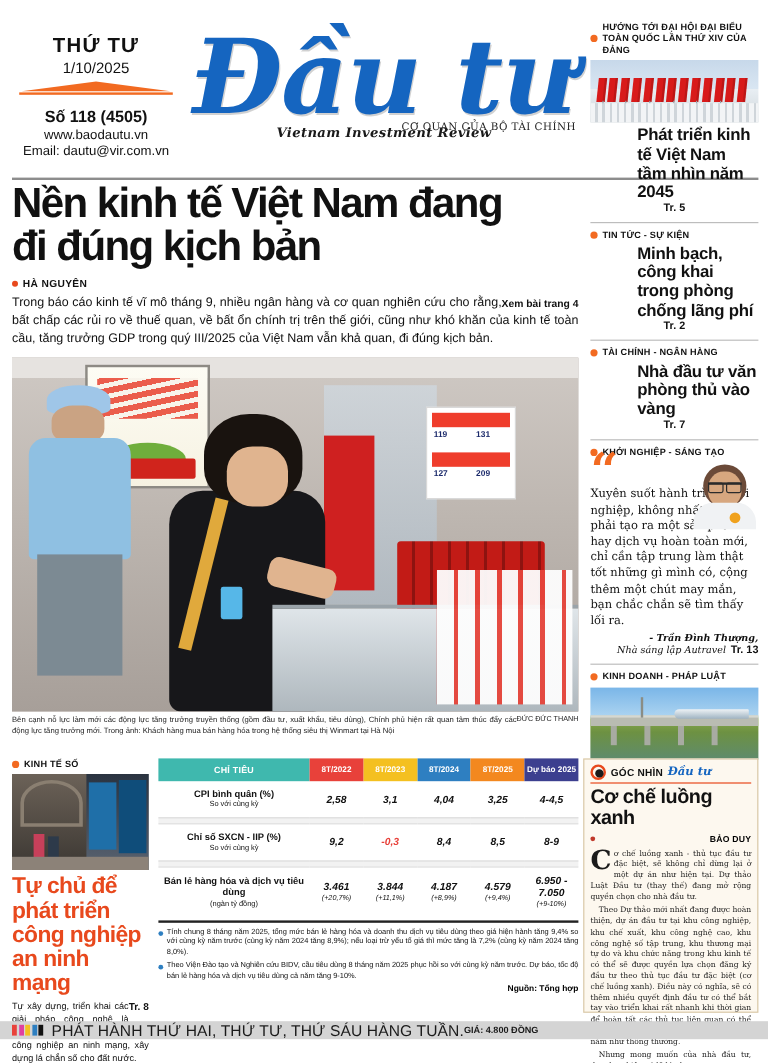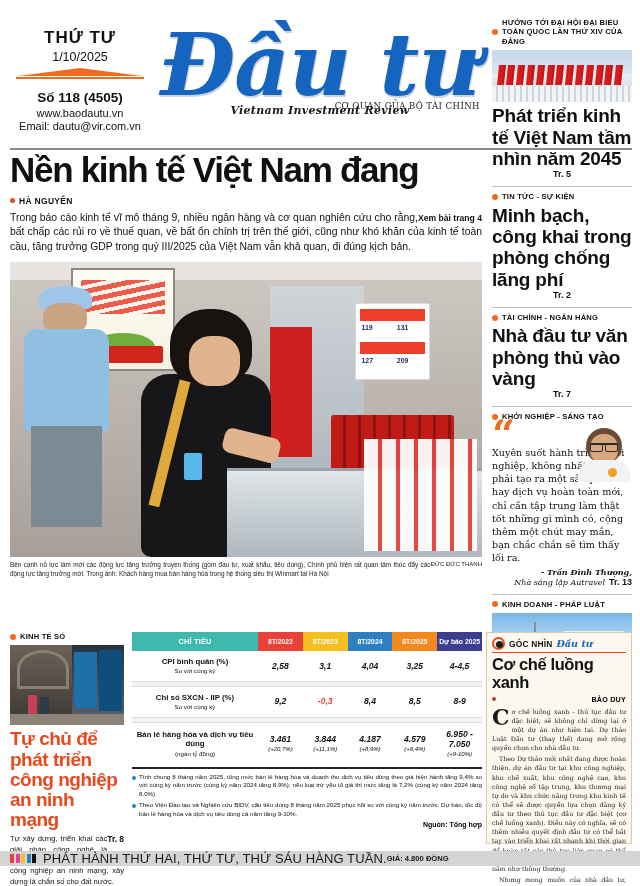--- a/index.html
+++ b/index.html
@@ -48,21 +48,21 @@
   
   .kicker { display: flex; align-items: center; gap: 4px; font-size: 7.6px; font-weight: bold;
             letter-spacing: 0.2px; color: #111; text-transform: uppercase; line-height: 1.25; }
   .kdot { width: 6px; height: 6px; border-radius: 50%; background: #f26a21; flex: 0 0 6px; }
   .kicker .ktext { flex: 1; }
 
   
   .rail { position: absolute; right: 8px; top: 18px; width: 140px; }
   .rail-item { margin-bottom: 7px; }
   .rail-photo { width: 100%; height: 52px; margin-top: 4px; position: relative; overflow: hidden; }
-  .rail-title { font-weight: bold; font-size: 19px; line-height: 1.12; color: #111; margin-top: 3px; letter-spacing: -0.2px; }
+  .rail-title { font-weight: bold; font-size: 14px; line-height: 1.12; color: #111; margin-top: 3px; letter-spacing: -0.2px; margin-left: 39px; }
   .rail-title.orange { color: #e8491d; }
   .pg { font-size: 9px; font-weight: bold; color: #111; }
   .pg-right { text-align: center; display: block; }
   .rail-sep { border-top: 1px solid #bdbdbd; margin: 6px 0 5px 0; }
 
   
   .flags { background: linear-gradient(#c7d8ea 0%, #d9e6f2 46%, #e8eef3 47%, #cfd6da 100%); }
   .flags .fl { position: absolute; bottom: 34%; width: 7px; height: 20px; background: #d81a1a;
                transform: skewX(-6deg); box-shadow: inset -2px 0 0 rgba(0,0,0,.12); }
   .flags .pole { position: absolute; bottom: 10%; width: 1px; height: 26%; background: #9aa3a8; }
@@ -359,20 +359,21 @@
         <span class="loco"></span>
       </div>
       <div class="rail-title orange">Rõ dần kịch bản xây dựng tuyến đường sắt TP.HCM - Cần Thơ</div>
       <span class="pg pg-right">Tr. 14</span>
     </div>
   </div>
 
   <div class="main">
     <div class="headline">
       <div>Nền kinh tế Việt Nam đang</div>
+      <div>đi đúng kịch bản</div>
     </div>
 
     <div class="byline">
       <span class="bdot"></span>
       <span class="bname">HÀ NGUYÊN</span>
     </div>
 
     <div class="lede">
       <span class="jump">Xem bài trang 4</span>
       <span>Trong báo cáo kinh tế vĩ mô tháng 9, nhiều ngân hàng và cơ quan nghiên cứu cho rằng, bất chấp các rủi ro về thuế quan, về bất ổn chính trị trên thế giới, cũng như khó khăn của kinh tế toàn cầu, tăng trưởng GDP trong quý III/2025 của Việt Nam vẫn khả quan, đi đúng kịch bản.</span>

